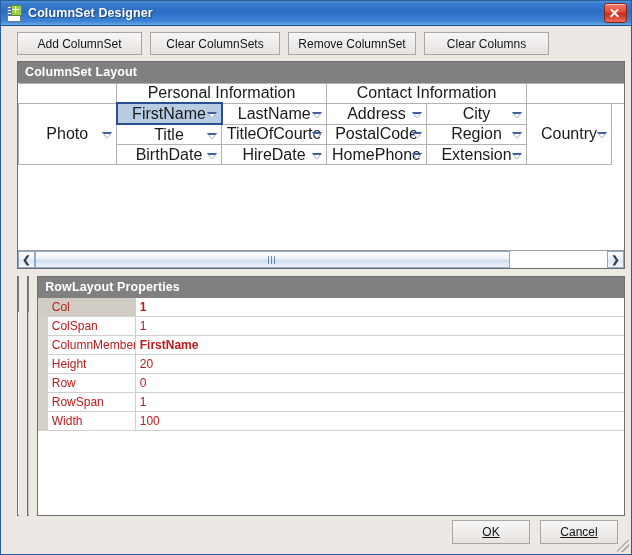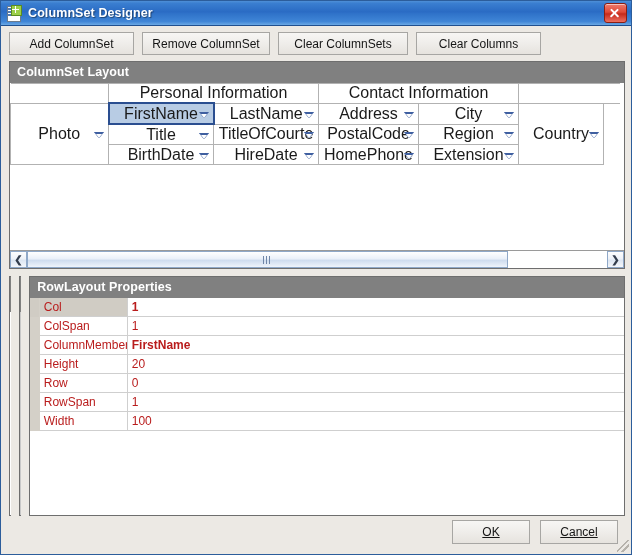--- a/index.html
+++ b/index.html
@@ -99,20 +99,21 @@
   .close-btn::after  { transform: rotate(-45deg); }
 
   
   .client {
     flex: 1 1 auto;
     position: relative;
     background: #ece9e4;
     display: flex;
     flex-direction: column;
     padding: 0;
+    margin-left: 8px;
   }
 
   
   .toolbar {
     flex: 0 0 33px;
     display: flex;
     align-items: center;
     gap: 8px;
     padding: 6px 8px 4px 8px;
     box-sizing: border-box;
@@ -405,22 +406,22 @@
         </div>
     </div>
     <div class="title-text">ColumnSet Designer</div>
     <div class="close-btn" title="Close"></div>
   </div>
 
   <div class="client">
 
     <div class="toolbar">
       <button class="tb-btn w1">Add ColumnSet</button>
+      <button class="tb-btn w3">Clear ColumnSets</button>
       <button class="tb-btn w2">Remove ColumnSet</button>
-      <button class="tb-btn w3">Clear ColumnSets</button>
       <button class="tb-btn w4">Clear Columns</button>
     </div>
 
     <div class="layout-panel">
       <div class="panel-header">ColumnSet Layout</div>
 
       <div class="layout-body">
         <table class="cs-grid">
           <colgroup>
             <col style="width:98px">

